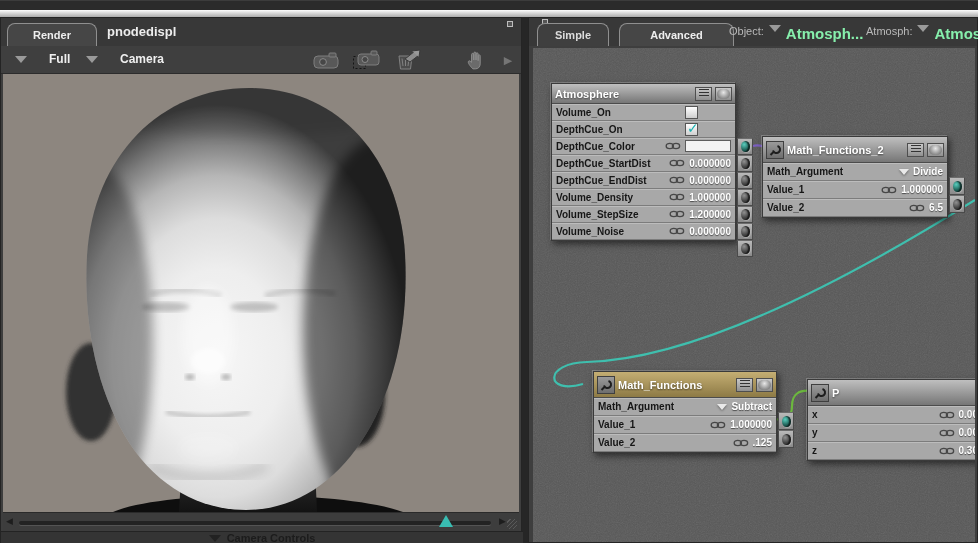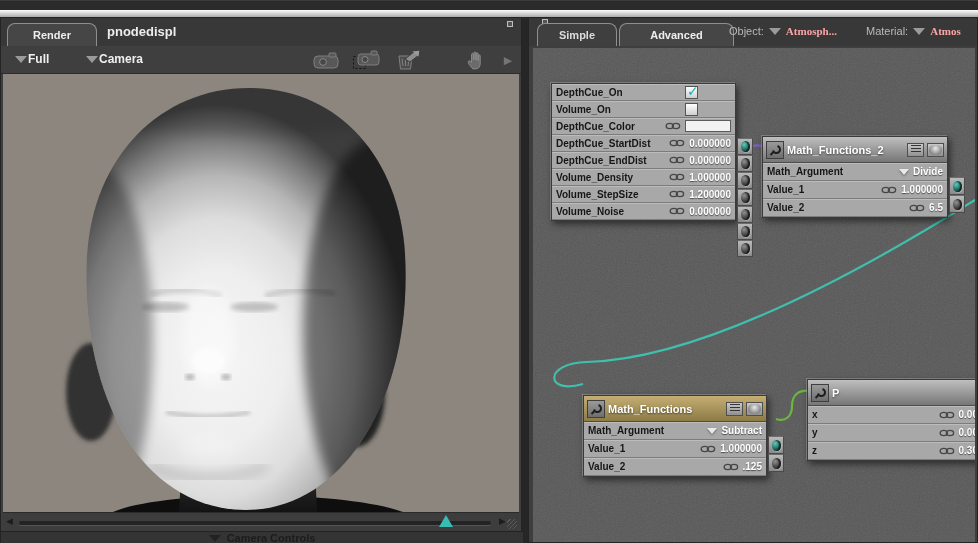--- a/index.html
+++ b/index.html
@@ -19,21 +19,21 @@
   .tabbar { left:0; top:0; width:100%; height:28px; background:#383838; }
   .tab { position:absolute; bottom:0; height:23px; border:1px solid #8f8f8f; border-bottom:none;
          border-radius:8px 8px 0 0; background:#3f3f3f; color:#dcdcdc; font-size:11px; font-weight:bold;
          display:flex; align-items:center; justify-content:center; padding:0 28px; }
   .tab.active { background:#464646; color:#eee; }
   .doc-title { position:absolute; top:6px; font-size:13px; font-weight:bold; color:#ededed; }
   .winsq { position:absolute; width:6px; height:6px; border:1px solid #bdbdbd; background:#555; }
 
   
   .toolbar { left:0; top:28px; width:100%; height:28px; background:#3f3f3f; border-bottom:1px solid #2c2c2c; }
-  .dd { position:absolute; top:6px; display:flex; align-items:center; gap:1px; color:#efefef;
+  .dd { position:absolute; top:6px; display:flex; align-items:center; gap:22px; color:#efefef;
         font-size:12px; font-weight:bold; cursor:default; }
   .tri-gray { width:0; height:0; border-left:6px solid transparent; border-right:6px solid transparent;
               border-top:7px solid #9a9a9a; }
   .tbicon { position:absolute; top:3px; width:30px; height:22px; display:flex; align-items:center; justify-content:center; }
 
   
   .viewport { left:2px; top:56px; width:516px; height:438px; background:#8d867f; overflow:hidden; }
 
   
   .hslider { left:2px; top:494px; width:516px; height:19px; background:#3d3d3d; border-top:1px solid #2a2a2a; }
@@ -44,23 +44,23 @@
                border-right:7px solid transparent; border-bottom:12px solid #39bdb2; }
   .grip { position:absolute; right:2px; bottom:2px; width:10px; height:10px;
           background:repeating-linear-gradient(135deg,transparent 0 2px,#5a5a5a 2px 3px); }
 
   .footerbar { left:0; top:513px; width:522px; height:13px; background:#343434; border-top:1px solid #232323;
                display:flex; justify-content:center; color:#1c1c1c; font-size:11px; font-weight:bold; overflow:hidden; }
   .footerbar .tri-dk { width:0;height:0;border-left:6px solid transparent;border-right:6px solid transparent;
                border-top:7px solid #222; margin:3px 6px 0 0; }
 
   
-  .objmat { position:absolute; top:7px; display:flex; align-items:center; gap:5px; font-size:11px; }
+  .objmat { position:absolute; top:7px; display:flex; align-items:flex-start; gap:5px; font-size:11px; }
   .objmat .lbl { color:#b9b9b9; }
-  .objmat .val { color:#fca5a5; font-weight:bold; font-size:11px;font-family:Liberation Serif, serif; }
+  .objmat .val { color:#86efac; font-weight:bold; font-size:15px; }
 
   
   .canvas { left:4px; top:30px; width:442px; height:494px; background:#575757; overflow:hidden; position:absolute; }
   .noise-layer, .wires { position:absolute; left:0; top:0; }
   .wires { z-index:2; }
 
   
   .node { position:absolute; z-index:3; background:#a8a8a8; border:1px solid #3a3a3a;
           box-shadow:-1px -1px 0 rgba(255,255,255,.22), 2px 3px 7px rgba(0,0,0,.55); }
   .nhead { height:20px; display:flex; align-items:center; gap:3px; padding:0 3px;
@@ -220,33 +220,33 @@
 
   <div class="abs footerbar">
     <span class="tri-dk"></span>
     <span>Camera Controls</span>
   </div>
 </div>
 
 <div class="abs panel panel-right">
   <div class="abs tabbar">
     <div class="winsq" style="left:13px;top:1px;"></div>
-    <div class="tab" style="left:8px;width:80px;">
+    <div class="tab" style="left:8px;width:72px;">
       <span>Simple</span>
     </div>
     <div class="tab active" style="left:90px;width:115px;">
       <span>Advanced</span>
     </div>
     <div class="objmat" style="left:200px;">
       <span class="lbl">Object:</span>
       <span class="tri-gray"></span>
       <span class="val">Atmosph...</span>
     </div>
     <div class="objmat" style="left:337px;">
-      <span class="lbl">Material:</span>
+      <span class="lbl">Atmosph:</span>
       <span class="tri-gray"></span>
       <span class="val">Atmos</span>
     </div>
   </div>
 
   <div class="canvas">
 
     <svg class="noise-layer" width="442" height="494">
       <filter id="nz">
           <feTurbulence type="fractalNoise" baseFrequency="0.9" numOctaves="2" stitchTiles="stitch"></feTurbulence>
@@ -255,32 +255,41 @@
       <rect width="442" height="494" filter="url(#nz)" opacity="0.16"></rect>
     </svg>
 
     <svg class="wires" width="442" height="494" viewBox="0 0 442 494">
       <path d="M 50 336 C 12 347, 10 315, 54 314 C 170 311, 330 222, 442 152" fill="none" stroke="#3fbfae" stroke-width="2.2"></path>
       <path d="M 220 98 C 228 95, 231 101, 239 100" fill="none" stroke="#7b5fc0" stroke-width="2.2"></path>
       <path d="M 285 344 C 263 339, 259 349, 259 358 C 259 369, 252 374, 243 371" fill="none" stroke="#6cb83e" stroke-width="2.2"></path>
     </svg>
 
     <div class="node" style="left:18px;top:35px;width:185px;">
+      <div class="nhead">
+        <span class="ntitle">Atmosphere</span>
+        <span class="hbtn">
+            <i class="hlines"></i>
+          </span>
+        <span class="hbtn">
+            <i class="hsphere"></i>
+          </span>
+      </div>
+      <div class="nrow">
+        <span class="rlabel">Volume_On</span>
+        <span class="rspace"></span>
+        <span class="cb">
+            <b class="ck"></b>
+          </span>
+      </div>
       <div class="nrow">
         <span class="rlabel">DepthCue_On</span>
         <span class="rspace"></span>
         <span class="cb">
             <b class="ck">✓</b>
-          </span>
-      </div>
-      <div class="nrow">
-        <span class="rlabel">Volume_On</span>
-        <span class="rspace"></span>
-        <span class="cb">
-            <b class="ck"></b>
           </span>
       </div>
       <div class="nrow">
         <span class="rlabel">DepthCue_Color</span>
         <span class="rspace"></span>
         <span class="linkicon">
             <svg width="16" height="8">
               <ellipse cx="4.8" cy="4" rx="3.6" ry="2.6" fill="none" stroke="#474747" stroke-width="1.4"></ellipse>
               <ellipse cx="11" cy="4" rx="3.6" ry="2.6" fill="none" stroke="#474747" stroke-width="1.4"></ellipse>
             </svg>
@@ -413,21 +422,21 @@
       <div class="plugcol" style="top:40px;">
         <span class="plug h18 connected">
             <i class="pg"></i>
           </span>
         <span class="plug h18">
             <i class="pg"></i>
           </span>
       </div>
     </div>
 
-    <div class="node" style="left:50px;top:323px;width:184px;margin-top:24px;">
+    <div class="node" style="left:60px;top:323px;width:184px;">
       <div class="nhead tall gold">
         <span class="outplug">
             <svg width="14" height="14" viewBox="0 0 14 14">
               <path d="M2.5 12 L6.5 8 M9.5 3 a3.6 3.6 0 1 1 -4.5 4.5" stroke="#1e1e1e" stroke-width="2" fill="none"></path>
             </svg>
           </span>
         <span class="ntitle">Math_Functions</span>
         <span class="hbtn">
             <i class="hlines"></i>
           </span>

